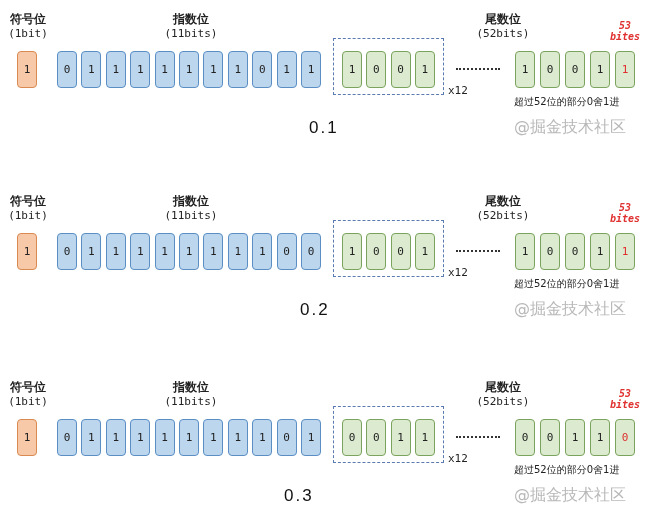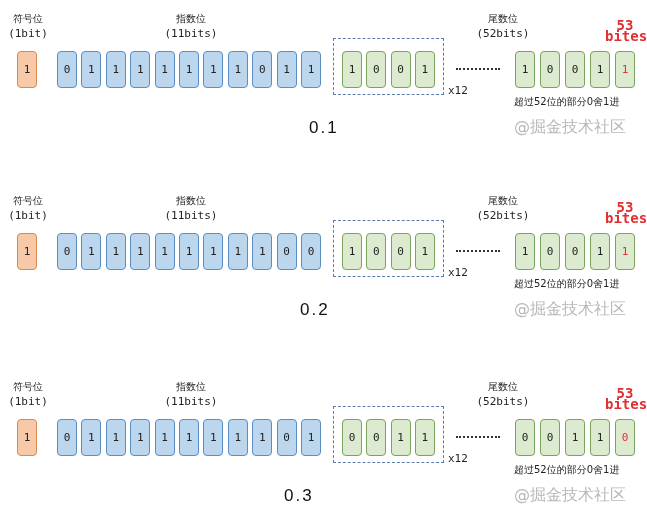--- a/index.html
+++ b/index.html
@@ -1,33 +1,33 @@
 <!DOCTYPE html>
 <html><head>
 <meta charset="utf-8">
 <style>
   html, body { margin: 0; padding: 0; background: #ffffff; }
   body { width: 647px; height: 514px; position: relative; overflow: hidden;
          font-family: "DejaVu Sans", sans-serif; color: #222; }
   .section { position: absolute; left: 0; width: 647px; height: 185px; }
   .lbl { position: absolute; text-align: center; font-size: 12px; line-height: 14px; color: #222; }
-  .lbl .t1 { display: block; font-size: 10px; font-weight: normal; }
+  .lbl .t1 { display: block; font-size: 12px; font-weight: bold; }
   .lbl .t2 { display: block; font-family: "DejaVu Sans Mono", monospace; font-size: 11px; margin-top: 1px; }
   .box { position: absolute; width: 20px; height: 37px; border-radius: 4px; box-sizing: border-box;
          display: flex; align-items: center; justify-content: center;
          font-family: "DejaVu Sans Mono", monospace; font-size: 11px; color: #222; }
   .sign { background: #f8c9a8; border: 1.5px solid #d98a52; }
   .exp { background: #bcd6ee; border: 1.5px solid #5b8fc4; }
   .man { background: #dcebd0; border: 1.5px solid #7aa35d; }
   .man.red { color: #e03030; }
   .dashed { position: absolute; border: 1.5px dashed #5a7bb0; box-sizing: border-box; }
   .x12 { position: absolute; font-family: "DejaVu Sans Mono", monospace; font-size: 11px; color: #222; }
   .dots { position: absolute; border-top: 2px dotted #333; width: 44px; height: 0; }
   .bits53 { position: absolute; text-align: center; font-family: "DejaVu Sans Mono", monospace;
-            font-size: 14px; line-height: 11px; color: #e03030; font-weight: bold; }
+            font-size: 10px; line-height: 11px; color: #e03030; font-weight: bold; font-style: italic; }
   .note { position: absolute; font-size: 10px; color: #222; white-space: nowrap; }
   .val { position: absolute; font-family: "Liberation Sans", sans-serif; font-size: 17px; color: #111; letter-spacing: 2px; }
   .wm { position: absolute; font-family: "DejaVu Sans", sans-serif; font-size: 16px; color: #b8b8b8; white-space: nowrap; }
 </style>
 </head>
 <body>
 
 <div id="root">
   <div class="section" style="top: 0px;">
     <div class="lbl" style="left:0px; top:12px; width:56px;">

